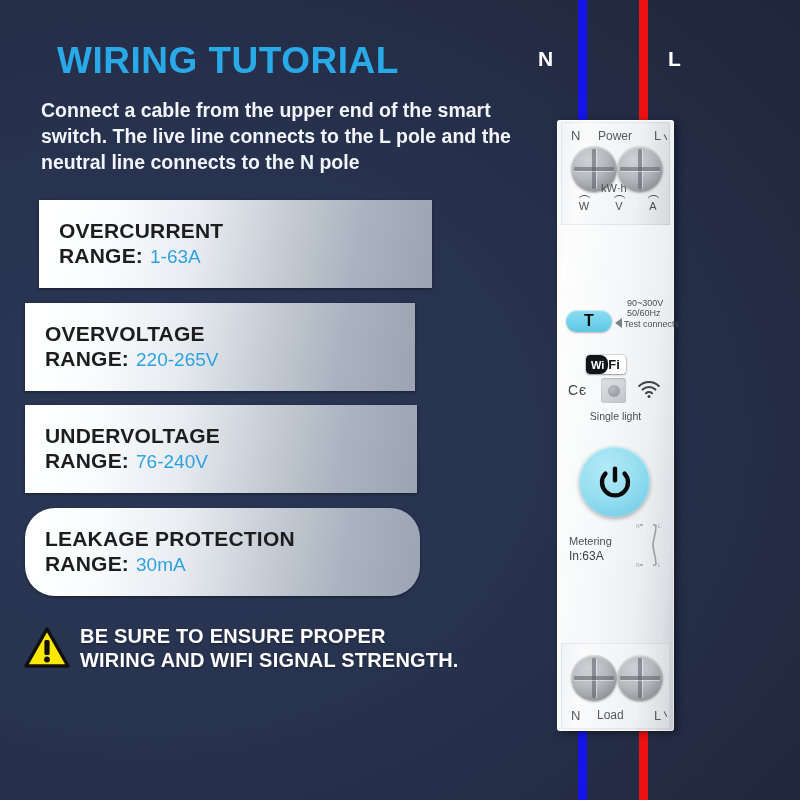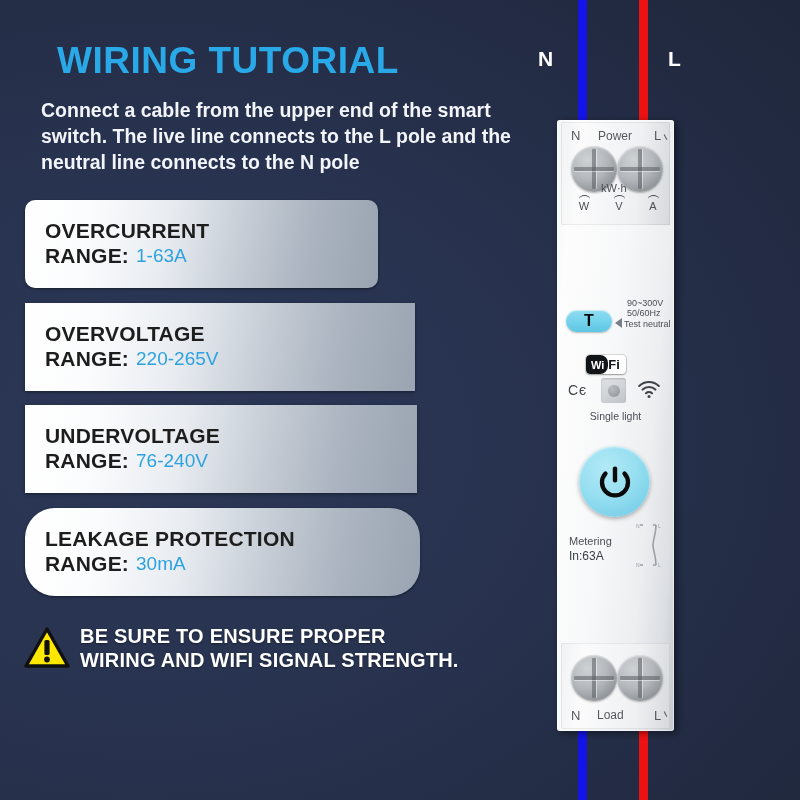--- a/index.html
+++ b/index.html
@@ -50,31 +50,31 @@
   }
   .card .l1 {
     font-size: 21px; font-weight: bold;
     color: #1d1d1d; letter-spacing: 0.2px;
     line-height: 1.18;
   }
   .card .l2 {
     font-size: 21px; font-weight: bold;
     color: #1d1d1d; letter-spacing: 0.2px;
     line-height: 1.18;
-    display: flex; align-items: center;
+    display: flex; align-items: flex-end;
   }
   .card .val {
     color: #2da2e0;
     font-size: 19px;
     font-weight: normal;
     margin-left: 7px;
     letter-spacing: 0px;
   }
 
-  #card0 { left: 25px; top: 200px; width: 353px; border-radius: 10px; }
+  #card0 { left: 39px; top: 200px; width: 393px; }
   #card1 { left: 25px; top: 303px; width: 390px; }
   #card2 { left: 25px; top: 405px; width: 392px; }
   #card3 { left: 25px; top: 508px; width: 395px; border-radius: 30px; }
 
   
   #warning {
     position: absolute; left: 24px; top: 624px;
     display: flex; align-items: center;
   }
   #warn-text {
@@ -326,21 +326,21 @@
       </div>
       <div class="unit" id="u-a">
         <span class="hat"></span><span>A</span>
       </div>
     </div>
 
     <div id="test-btn">T</div>
     <div id="test-arrow"></div>
     <div id="spec-v">90~300V</div>
     <div id="spec-hz">50/60Hz</div>
-    <div id="spec-tm">Test neutral</div>
+    <div id="spec-tm">Test connects</div>
 
     <div id="wifi-badge">
       <span id="wifi-wi">Wi</span>
       <span id="wifi-fi">Fi</span>
     </div>
 
     <div id="ce-mark">Cє</div>
 
     <div id="led">
       <div id="led-dot"></div>

